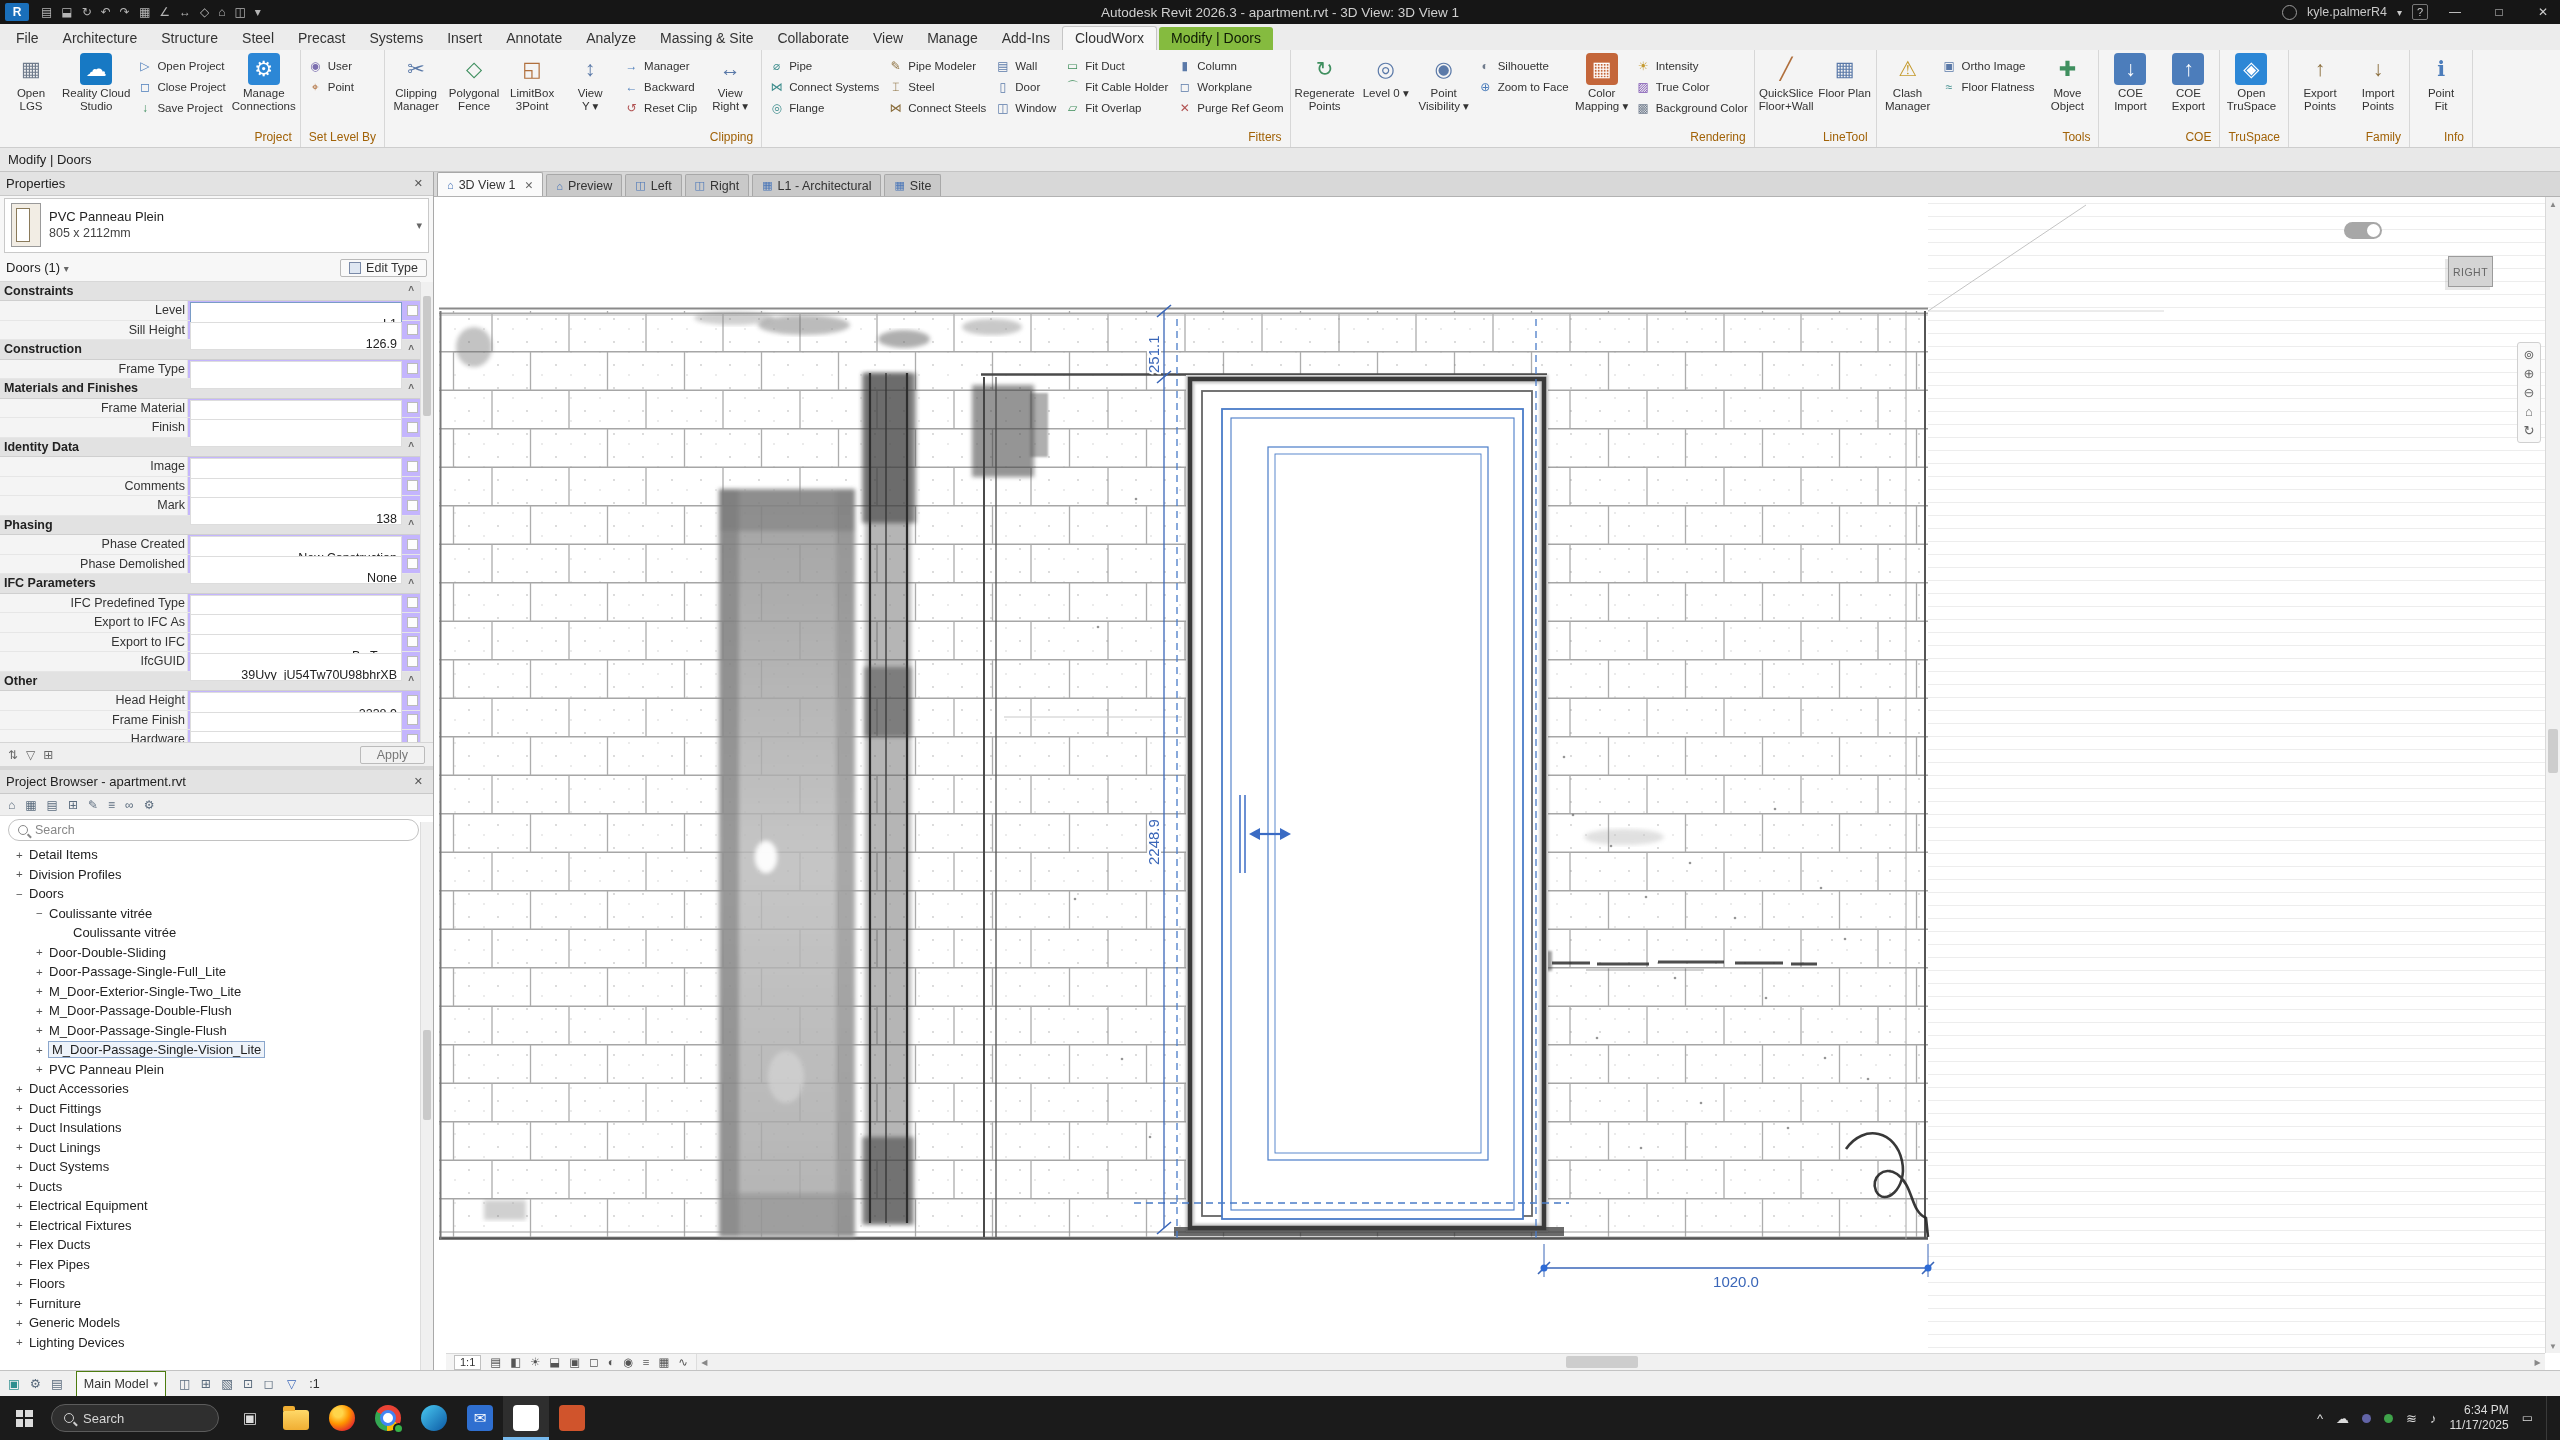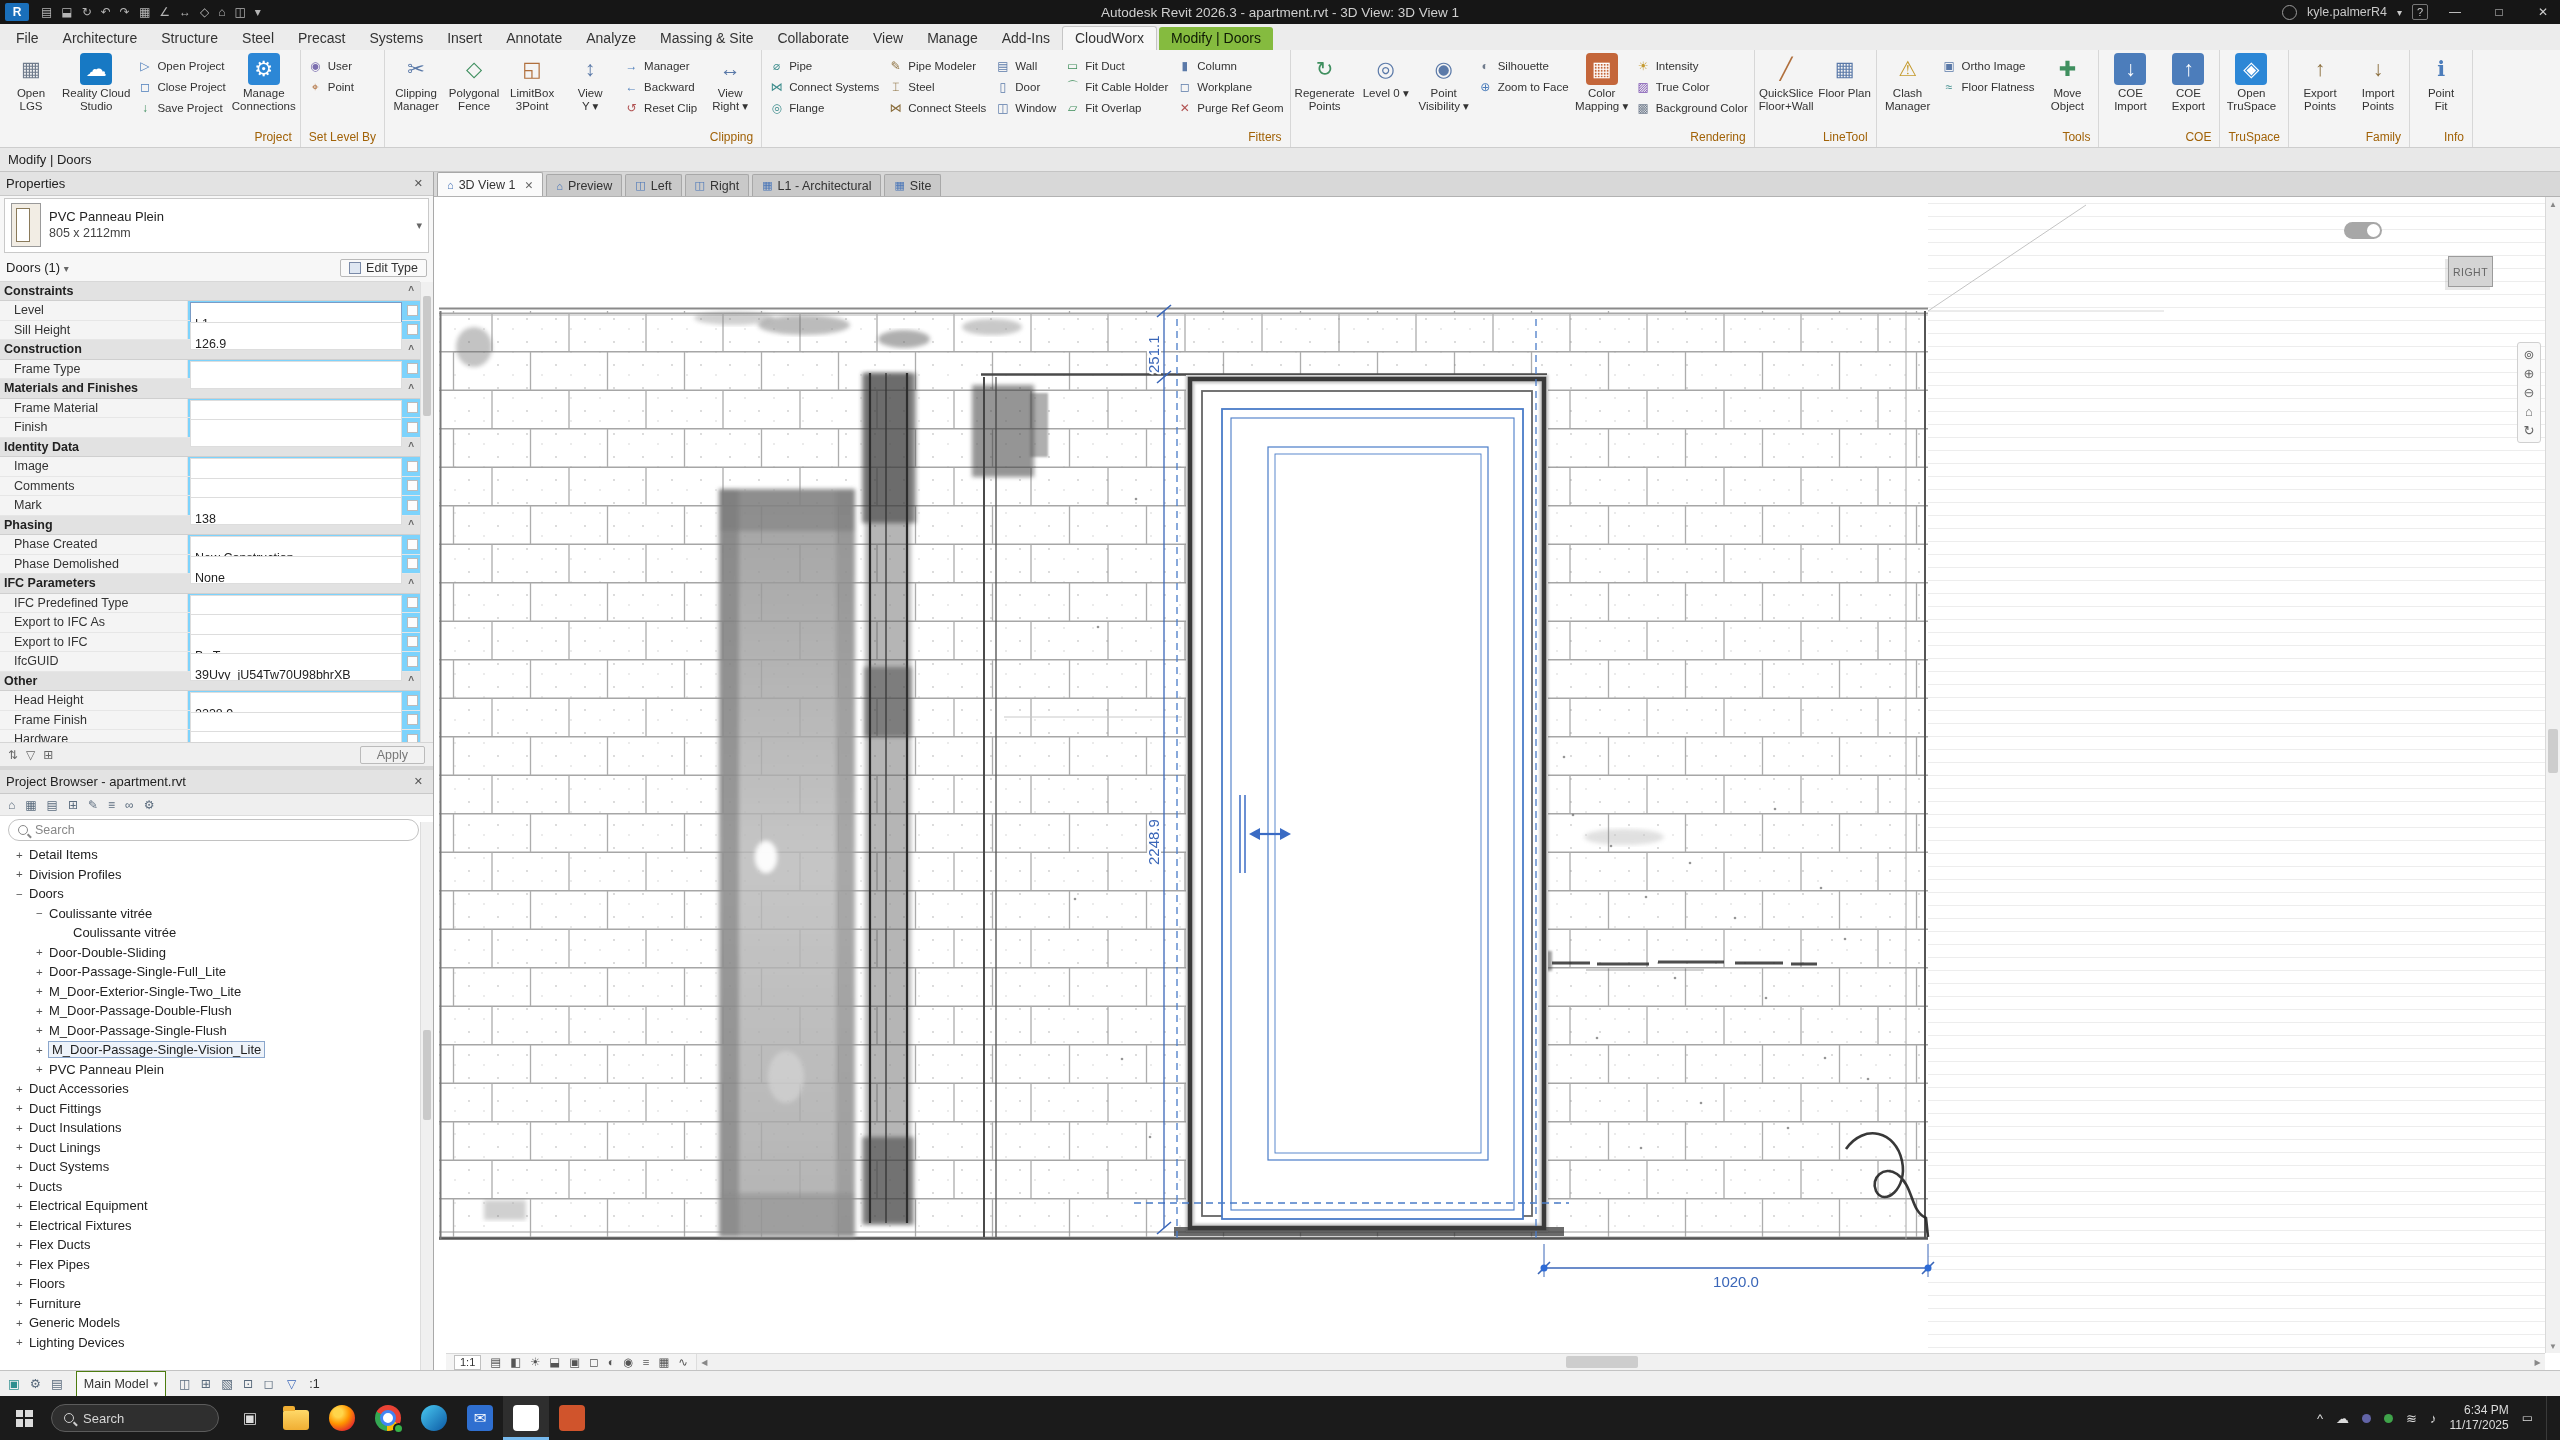--- a/index.html
+++ b/index.html
@@ -48,21 +48,21 @@
   .door-ico::after{content:"";position:absolute;left:4px;top:4px;right:10px;bottom:4px;border:1px solid #8a7a5a;background:#fff;}
   .ptxt{font-size:13px;color:#222;line-height:17px;}
   .psize{font-size:12.5px;color:#444;}
   .pchev{margin-left:auto;color:#666;font-size:11px;}
   .pfilter{height:26px;display:flex;align-items:center;padding:0 6px;font-size:13px;color:#222;}
   .edit-type{margin-left:auto;display:flex;align-items:center;gap:5px;border:1px solid #b9b9b9;background:#fafafa;border-radius:2px;padding:1px 8px;font-size:12.5px;color:#333;}
   .et-ico{width:12px;height:12px;border:1px solid #7a8aa8;background:#dfe7f2;display:inline-block;}
   .prows{height:468px;overflow:hidden;background:#fdfdfd;margin-right:13px;border-top:1px solid #d8d8d8;}
   .pgroup{height:19.5px;background:#e2e2e2;border-bottom:1px solid #cfcfcf;display:flex;align-items:center;padding:0 6px 0 4px;font-size:12.5px;font-weight:bold;color:#222;}
   .pgcaret{margin-left:auto;font-size:10px;color:#666;}
-  .prow{height:19.5px;display:flex;align-items:stretch;border-bottom:1px solid #e6e6e6;background:#7dd3fc;}
+  .prow{height:19.5px;display:flex;align-items:stretch;border-bottom:1px solid #e6e6e6;background:#c4b5fd;text-align:right;}
   .plabel{width:188px;padding:2px 2px 0 14px;font-size:12.5px;color:#333;background:#f4f4f4;border-right:1px solid #e2e2e2;white-space:nowrap;overflow:hidden;}
   .pvalue{flex:1;margin:1px 2px;border:1px solid #ddd;background:#fff;font-size:12.5px;color:#222;padding:13px 4px;line-height:16px;white-space:nowrap;overflow:hidden;}
   .pvalue.pinput{border:1px solid #7a9cc6;}
   .pbox{width:16px;display:flex;align-items:center;justify-content:center;}
   .pbox::after{content:"";width:9px;height:9px;border:1px solid #bbb;background:#fdfdfd;}
   .pfoot{height:24px;display:flex;align-items:center;gap:8px;padding:0 8px;background:#efefef;border-top:1px solid #d5d5d5;}
   .pfoot .fico{font-size:12px;color:#666;}
   .apply{margin-left:auto;padding:1px 16px;font-size:12.5px;color:#777;background:#f2f2f2;border:1px solid #bbb;border-radius:2px;}
   .pscroll{position:absolute;right:0;top:110px;bottom:24px;width:13px;background:#f0f0f0;border-left:1px solid #ddd;}
   .pthumb{position:absolute;left:2px;right:2px;top:14px;height:120px;background:#c9c9c9;border-radius:2px;}

